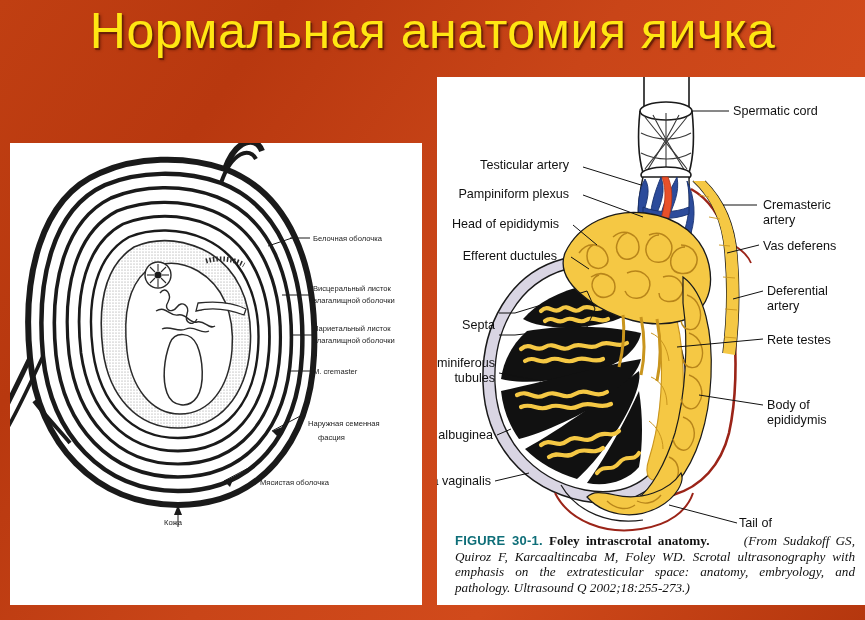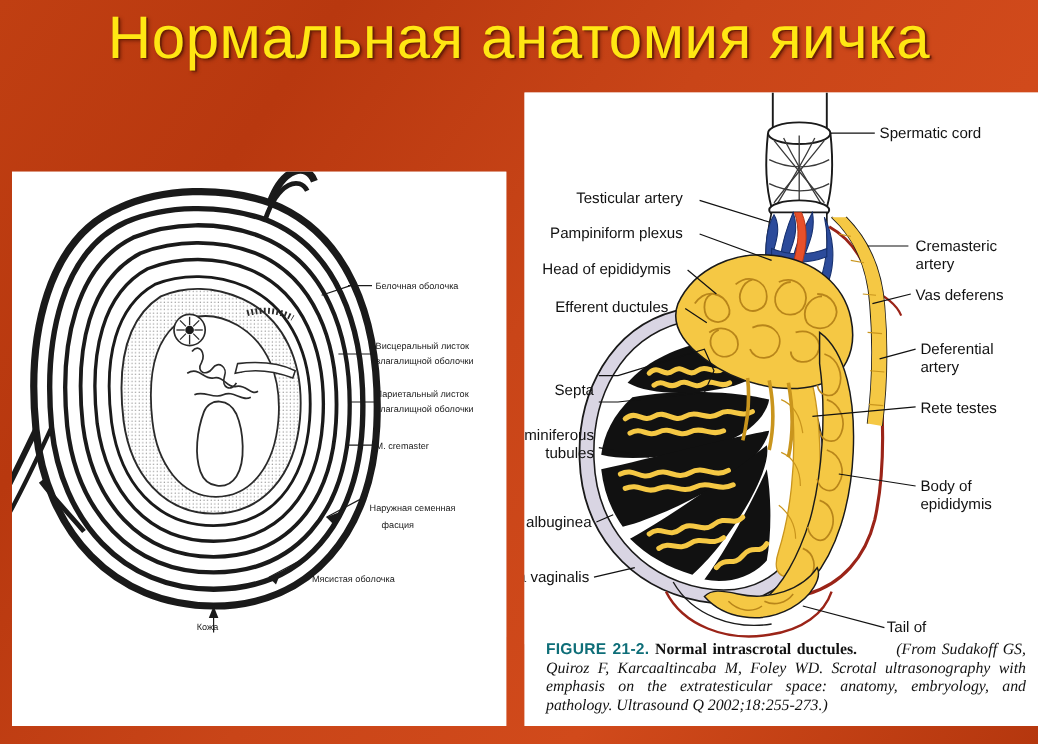--- a/index.html
+++ b/index.html
@@ -323,14 +323,14 @@
     <text class="lbl-en" x="330" y="218">Deferential</text>
     <text class="lbl-en" x="330" y="233">artery</text>
     <text class="lbl-en" x="330" y="267">Rete testes</text>
     <text class="lbl-en" x="330" y="332">Body of</text>
     <text class="lbl-en" x="330" y="347">epididymis</text>
     <text class="lbl-en" x="302" y="450">Tail of</text>
   </svg>
 </div>
 
 <div id="figure-caption">
-  <span class="fignum">FIGURE 21-2.</span><span class="figttl"> Normal intrascrotal ductules. </span><span class="cit">(From Sudakoff GS, Quiroz F, Karcaaltincaba M, Foley WD. Scrotal ultrasonography with emphasis on the extratesticular space: anatomy, embryology, and pathology. Ultrasound Q 2002;18:255-273.)</span>
+  <span class="fignum">FIGURE 30-1.</span><span class="figttl"> Foley intrascrotal anatomy. </span><span class="cit">(From Sudakoff GS, Quiroz F, Karcaaltincaba M, Foley WD. Scrotal ultrasonography with emphasis on the extratesticular space: anatomy, embryology, and pathology. Ultrasound Q 2002;18:255-273.)</span>
 </div>
 
 </body></html>

